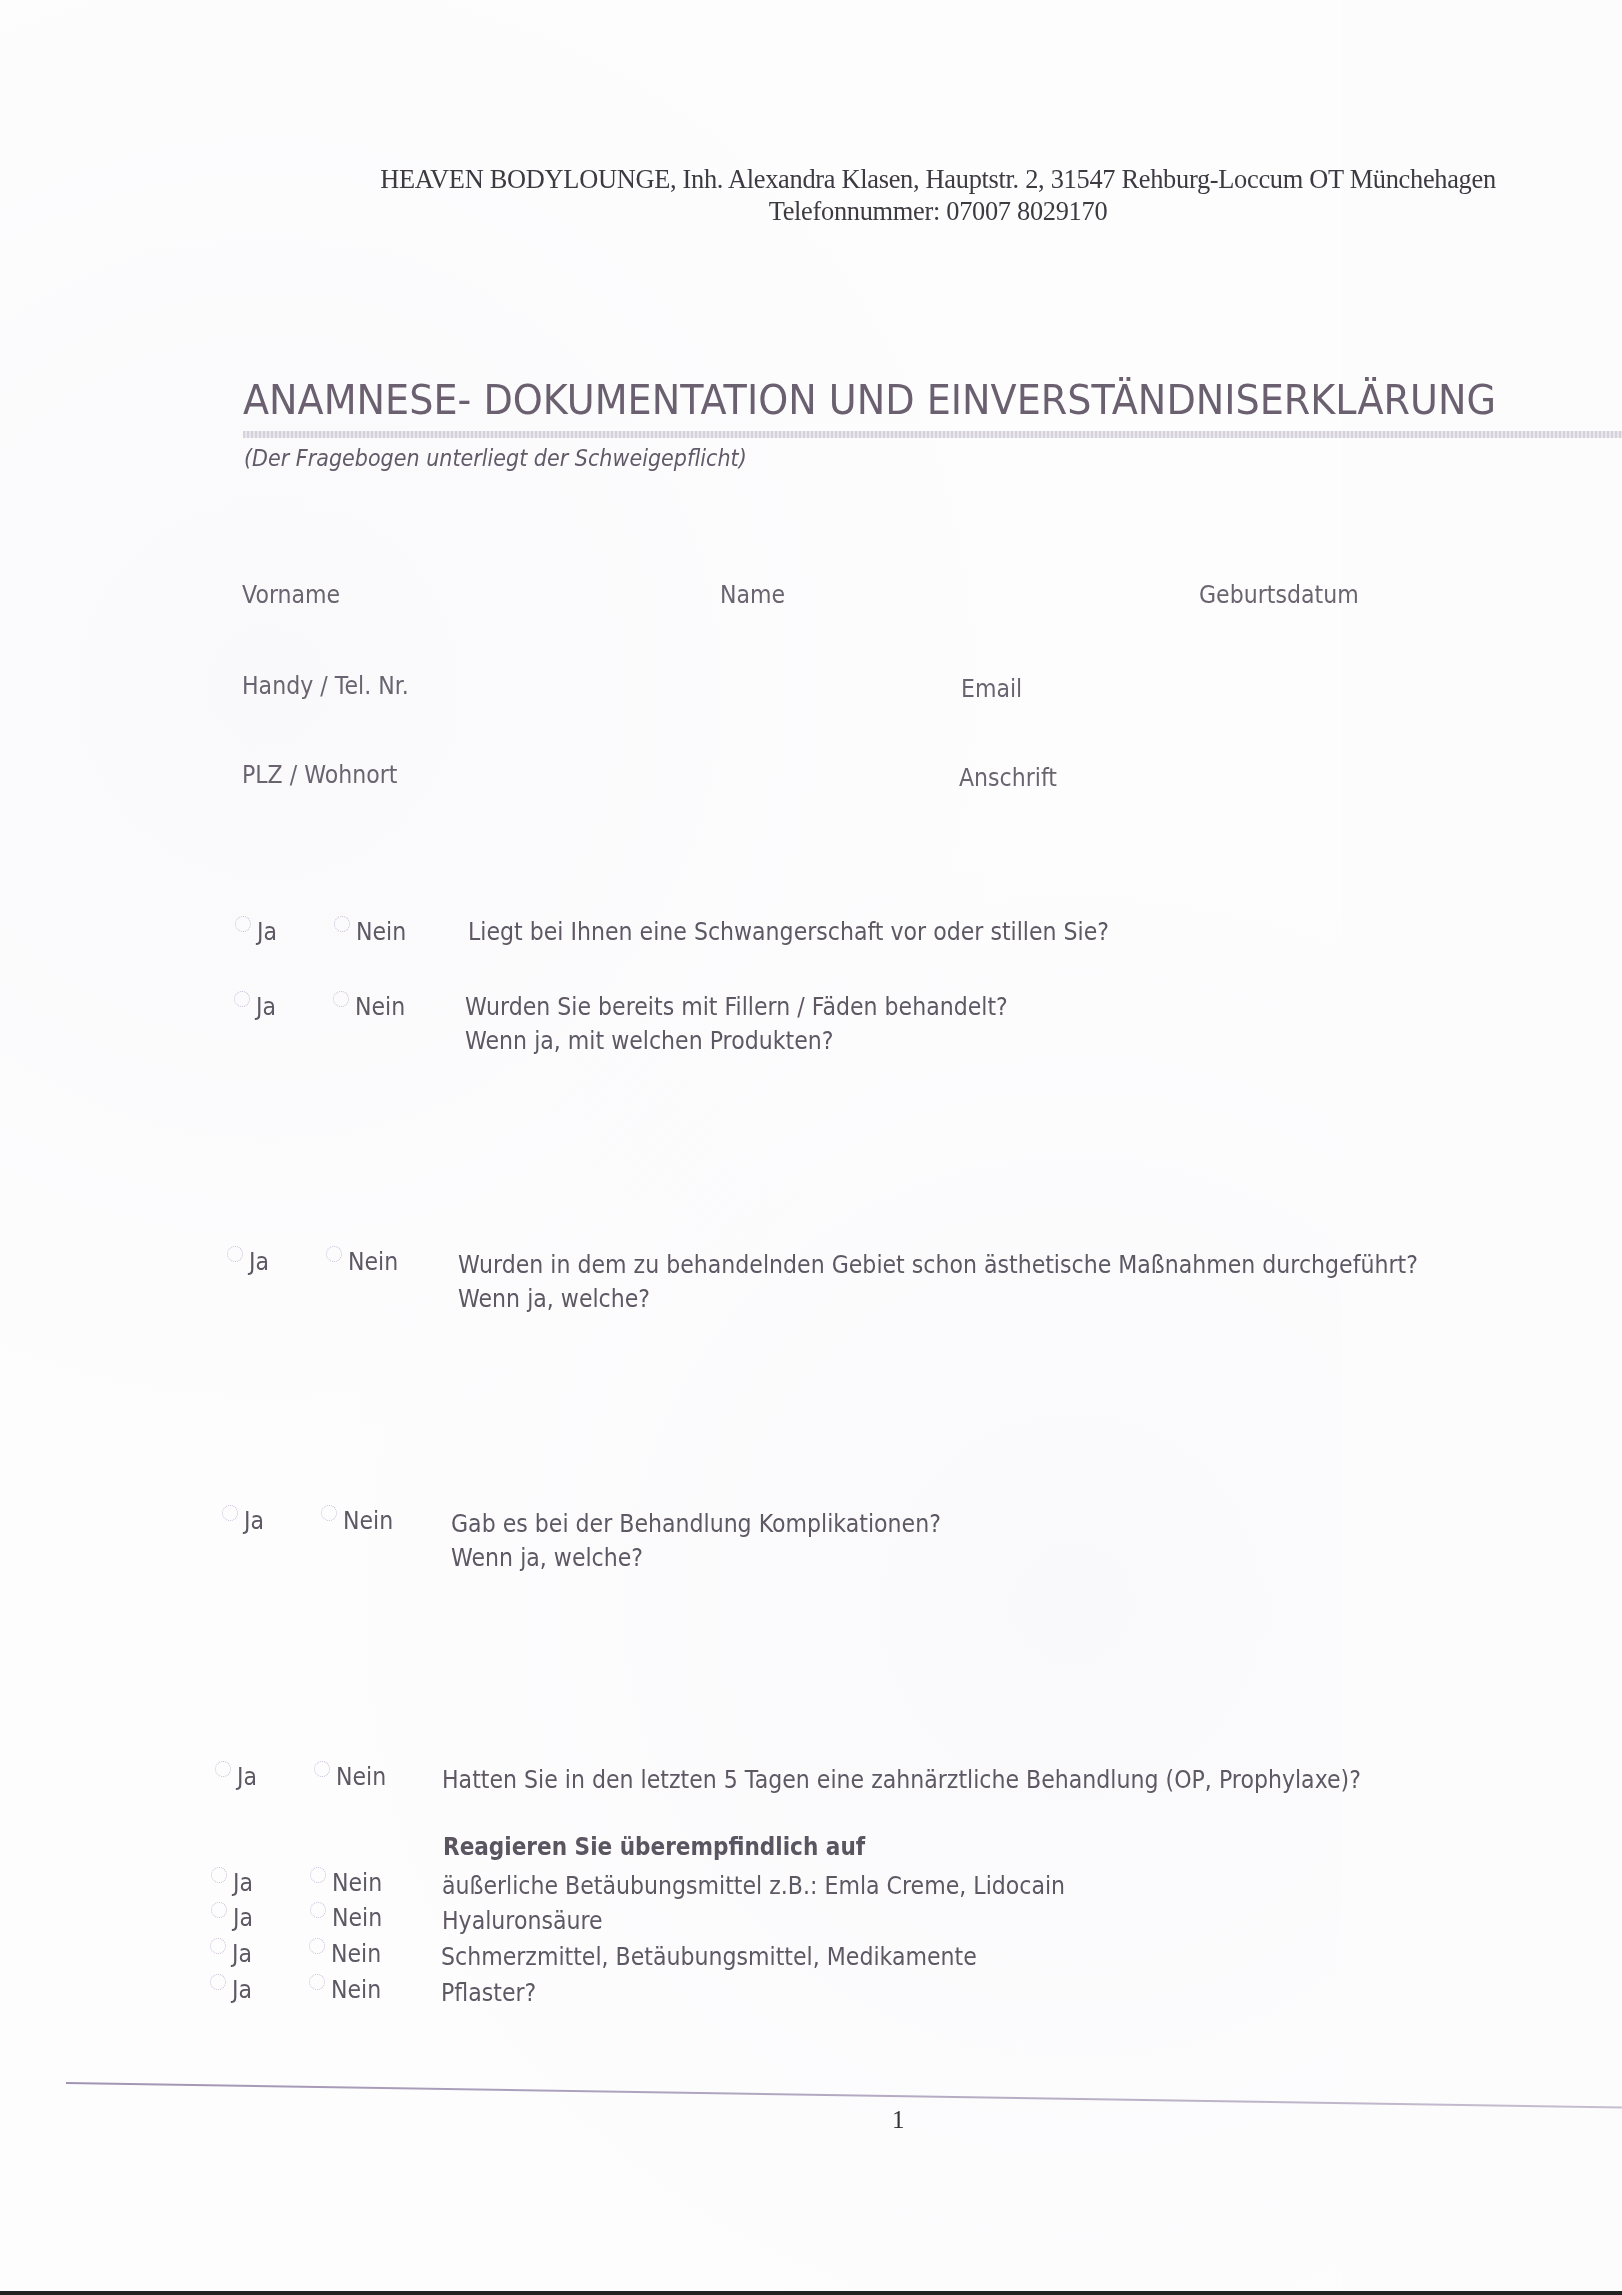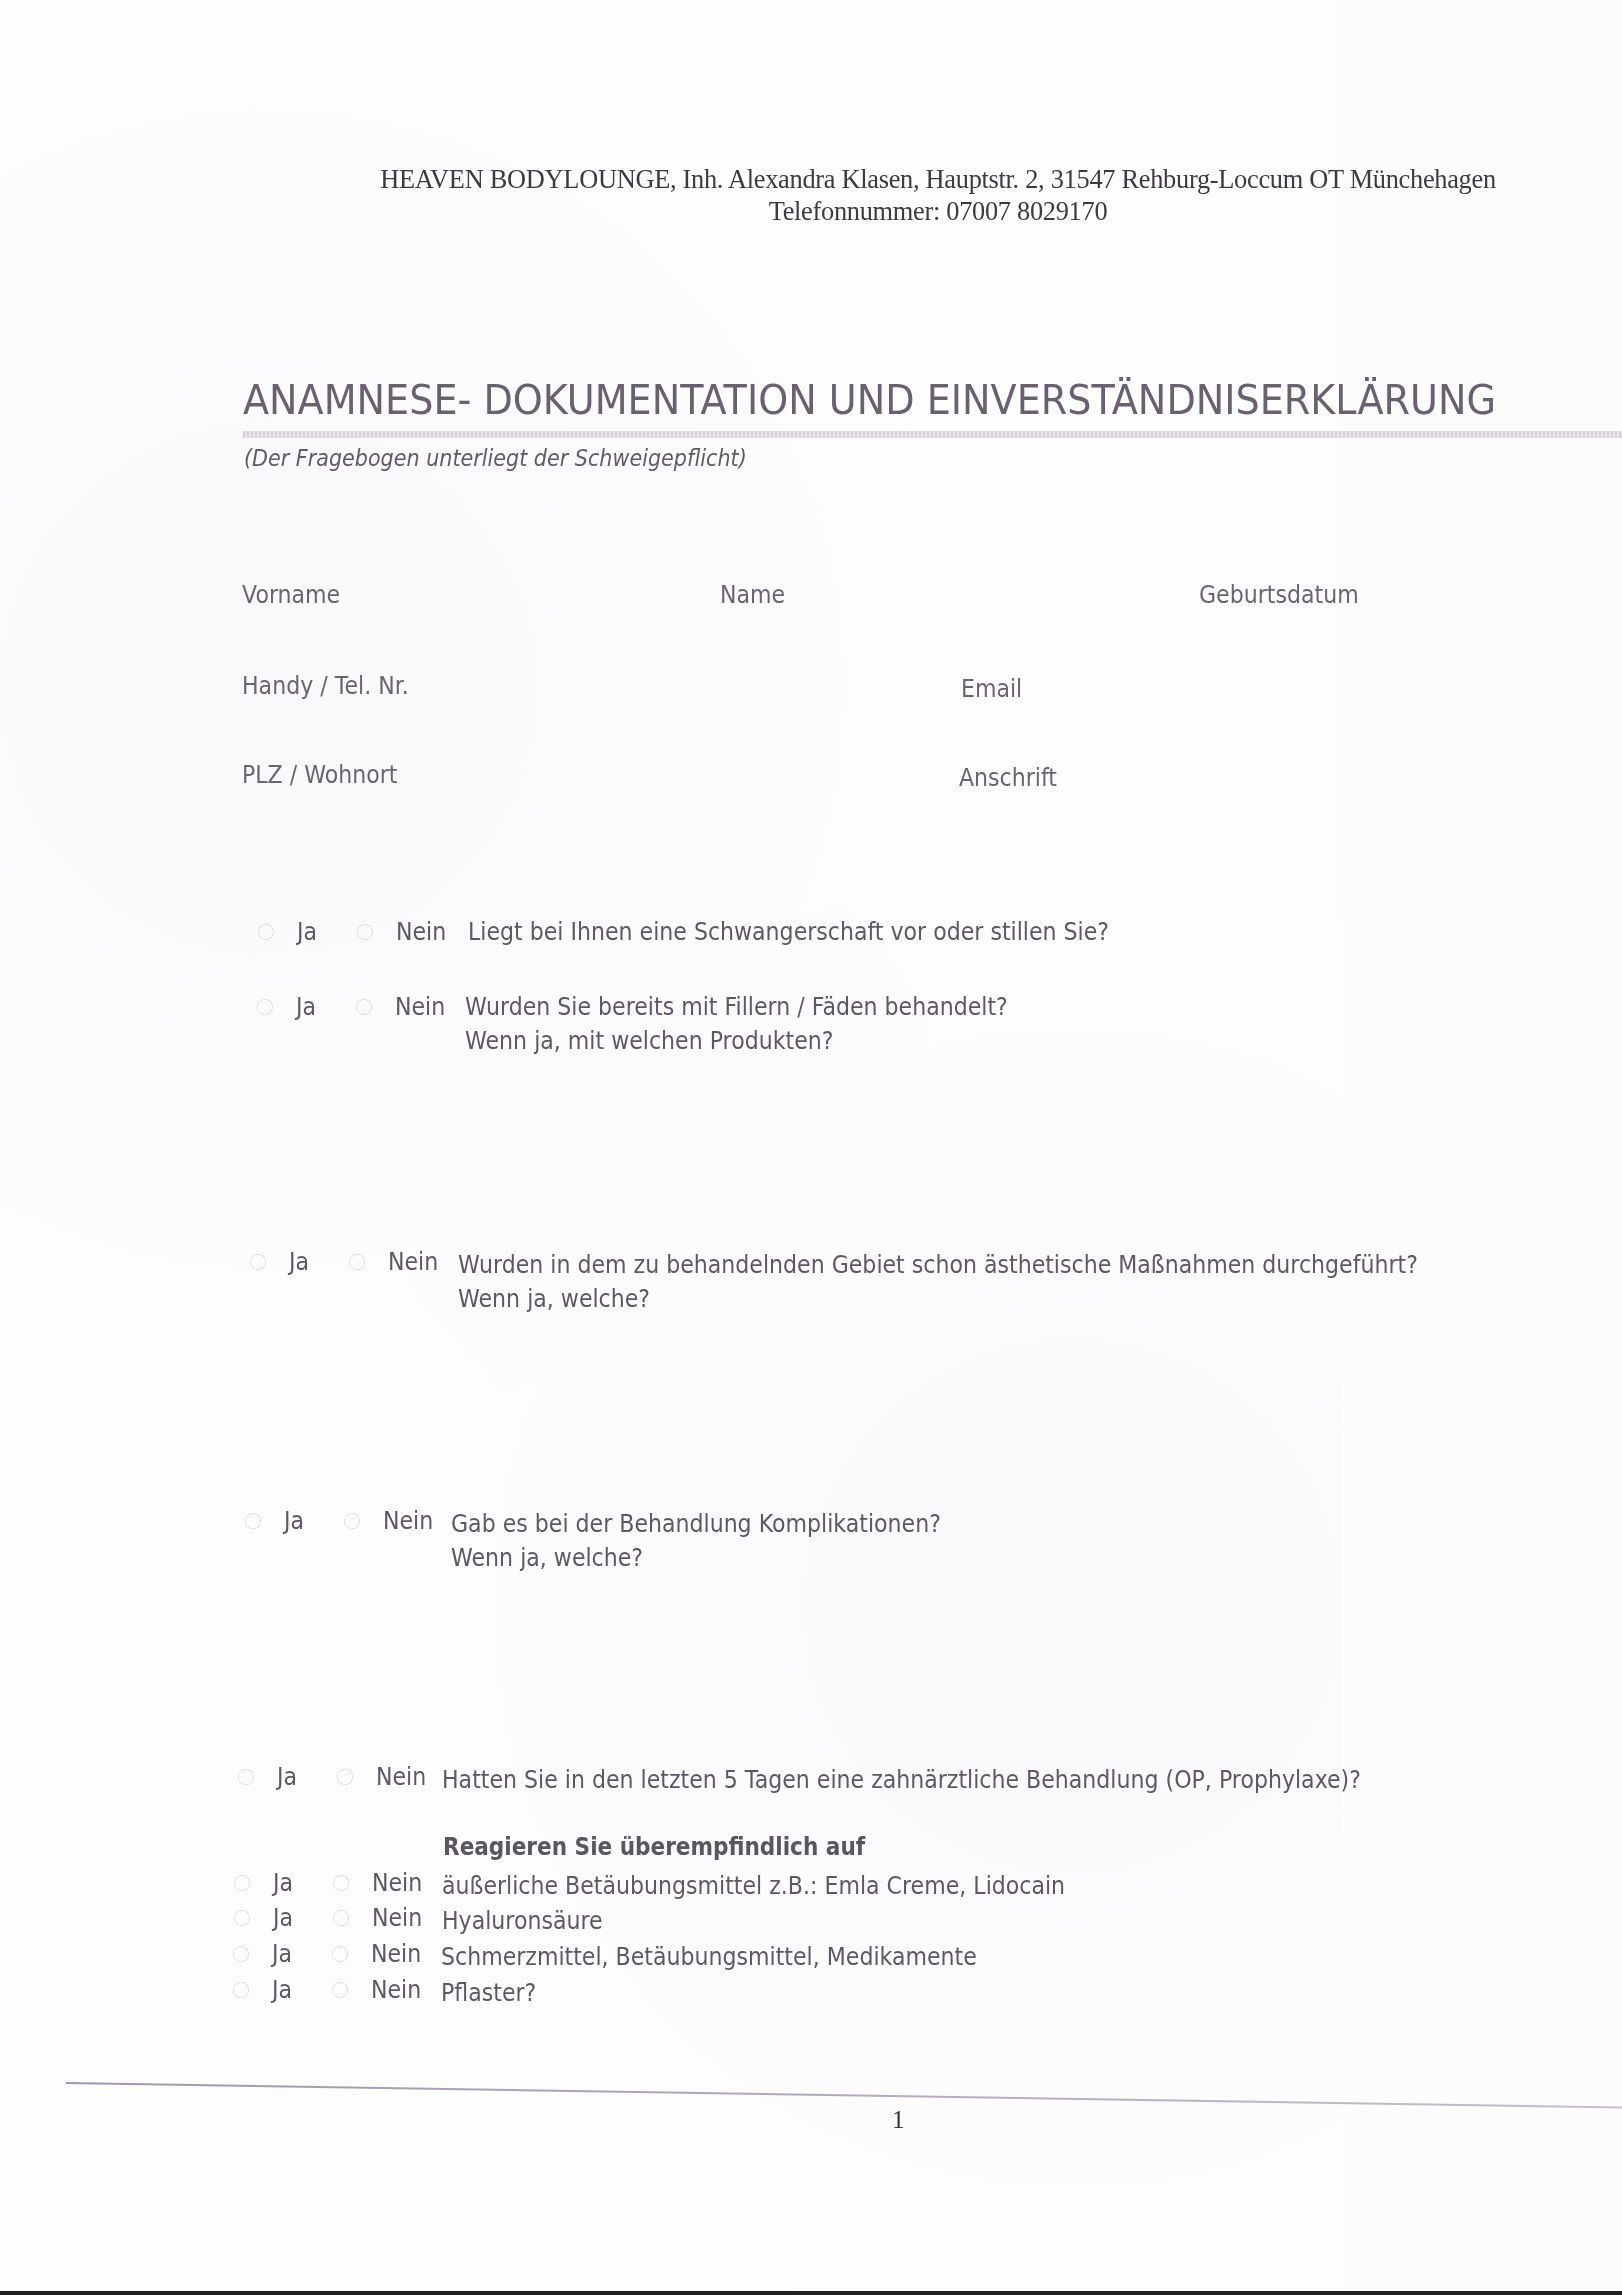--- a/index.html
+++ b/index.html
@@ -48,23 +48,22 @@
 
     .field-label {
       position: absolute;
       font-family: "DejaVu Sans", sans-serif;
       font-size: 24px; line-height: 29px; color: #6a6470; white-space: nowrap;
       transform: scaleX(0.92); transform-origin: left top;
     }
 
     .q-row { position: absolute; height: 33px; white-space: nowrap; }
     .radio-opt {
-      position: absolute; top: 0; display: flex; align-items: center; gap: 23px;
+      position: absolute; top: 0; display: flex; gap: 6px;
       cursor: pointer;
-      margin-left: 23px;
     }
     .radio-circle {
       display: inline-block; width: 16px; height: 16px; border-radius: 50%;
       border: 1.3px dotted #c8b8d4; box-sizing: border-box; background: transparent;
     }
     .radio-text, .q-text, .q-sub, .group-heading {
       font-family: "DejaVu Sans", sans-serif; font-size: 24px; line-height: 32px;
       color: #5e5864;
     }
     .q-text, .q-sub {

